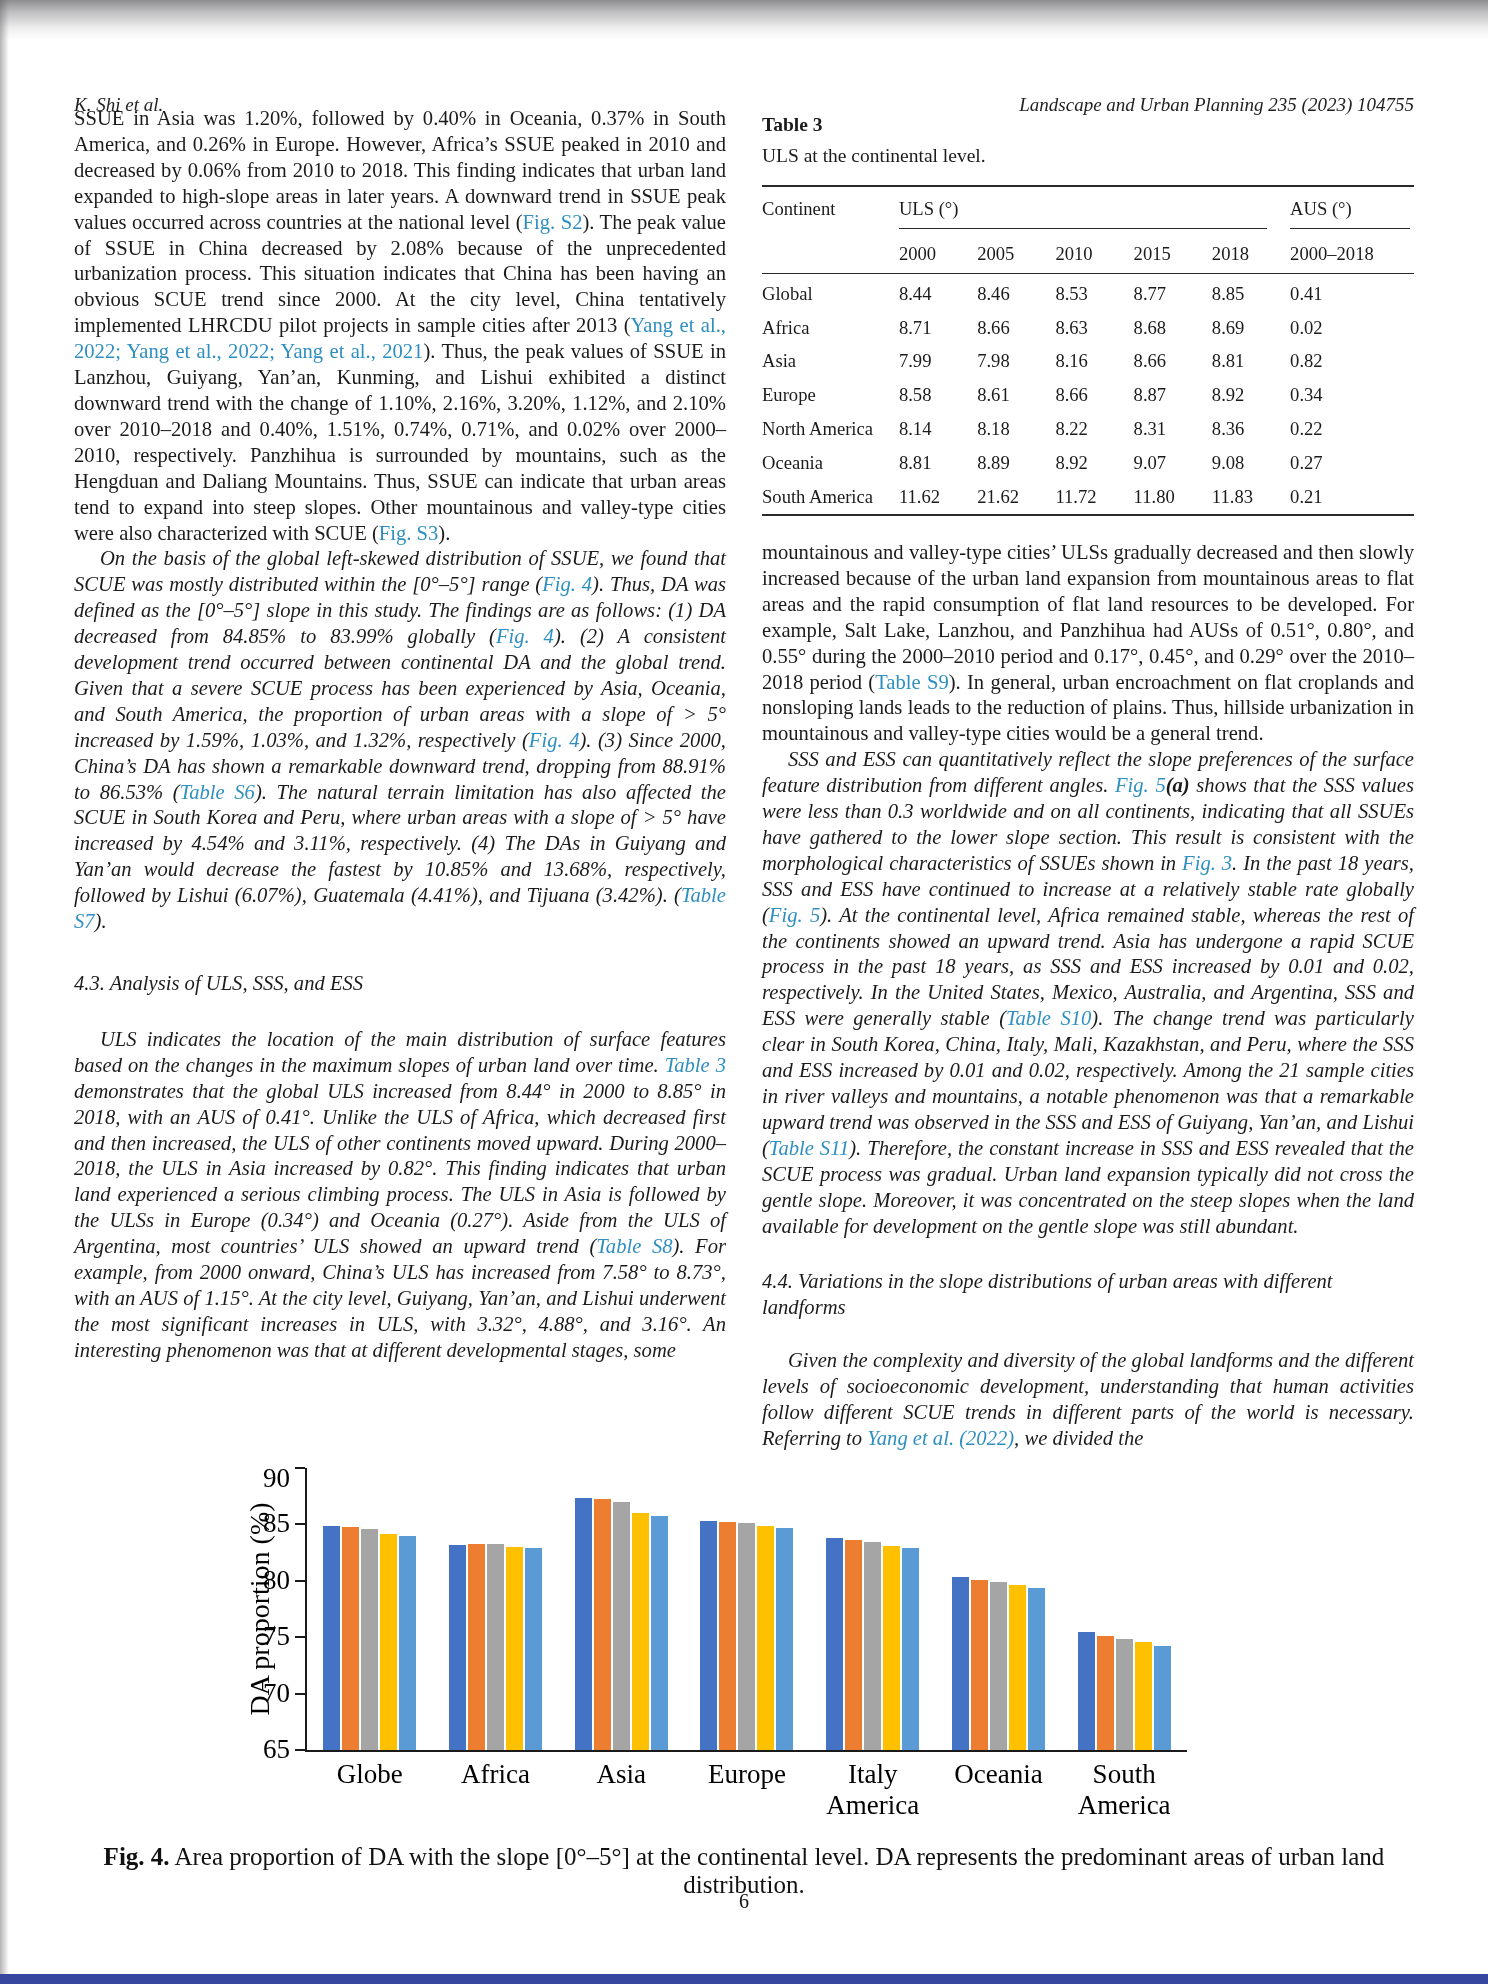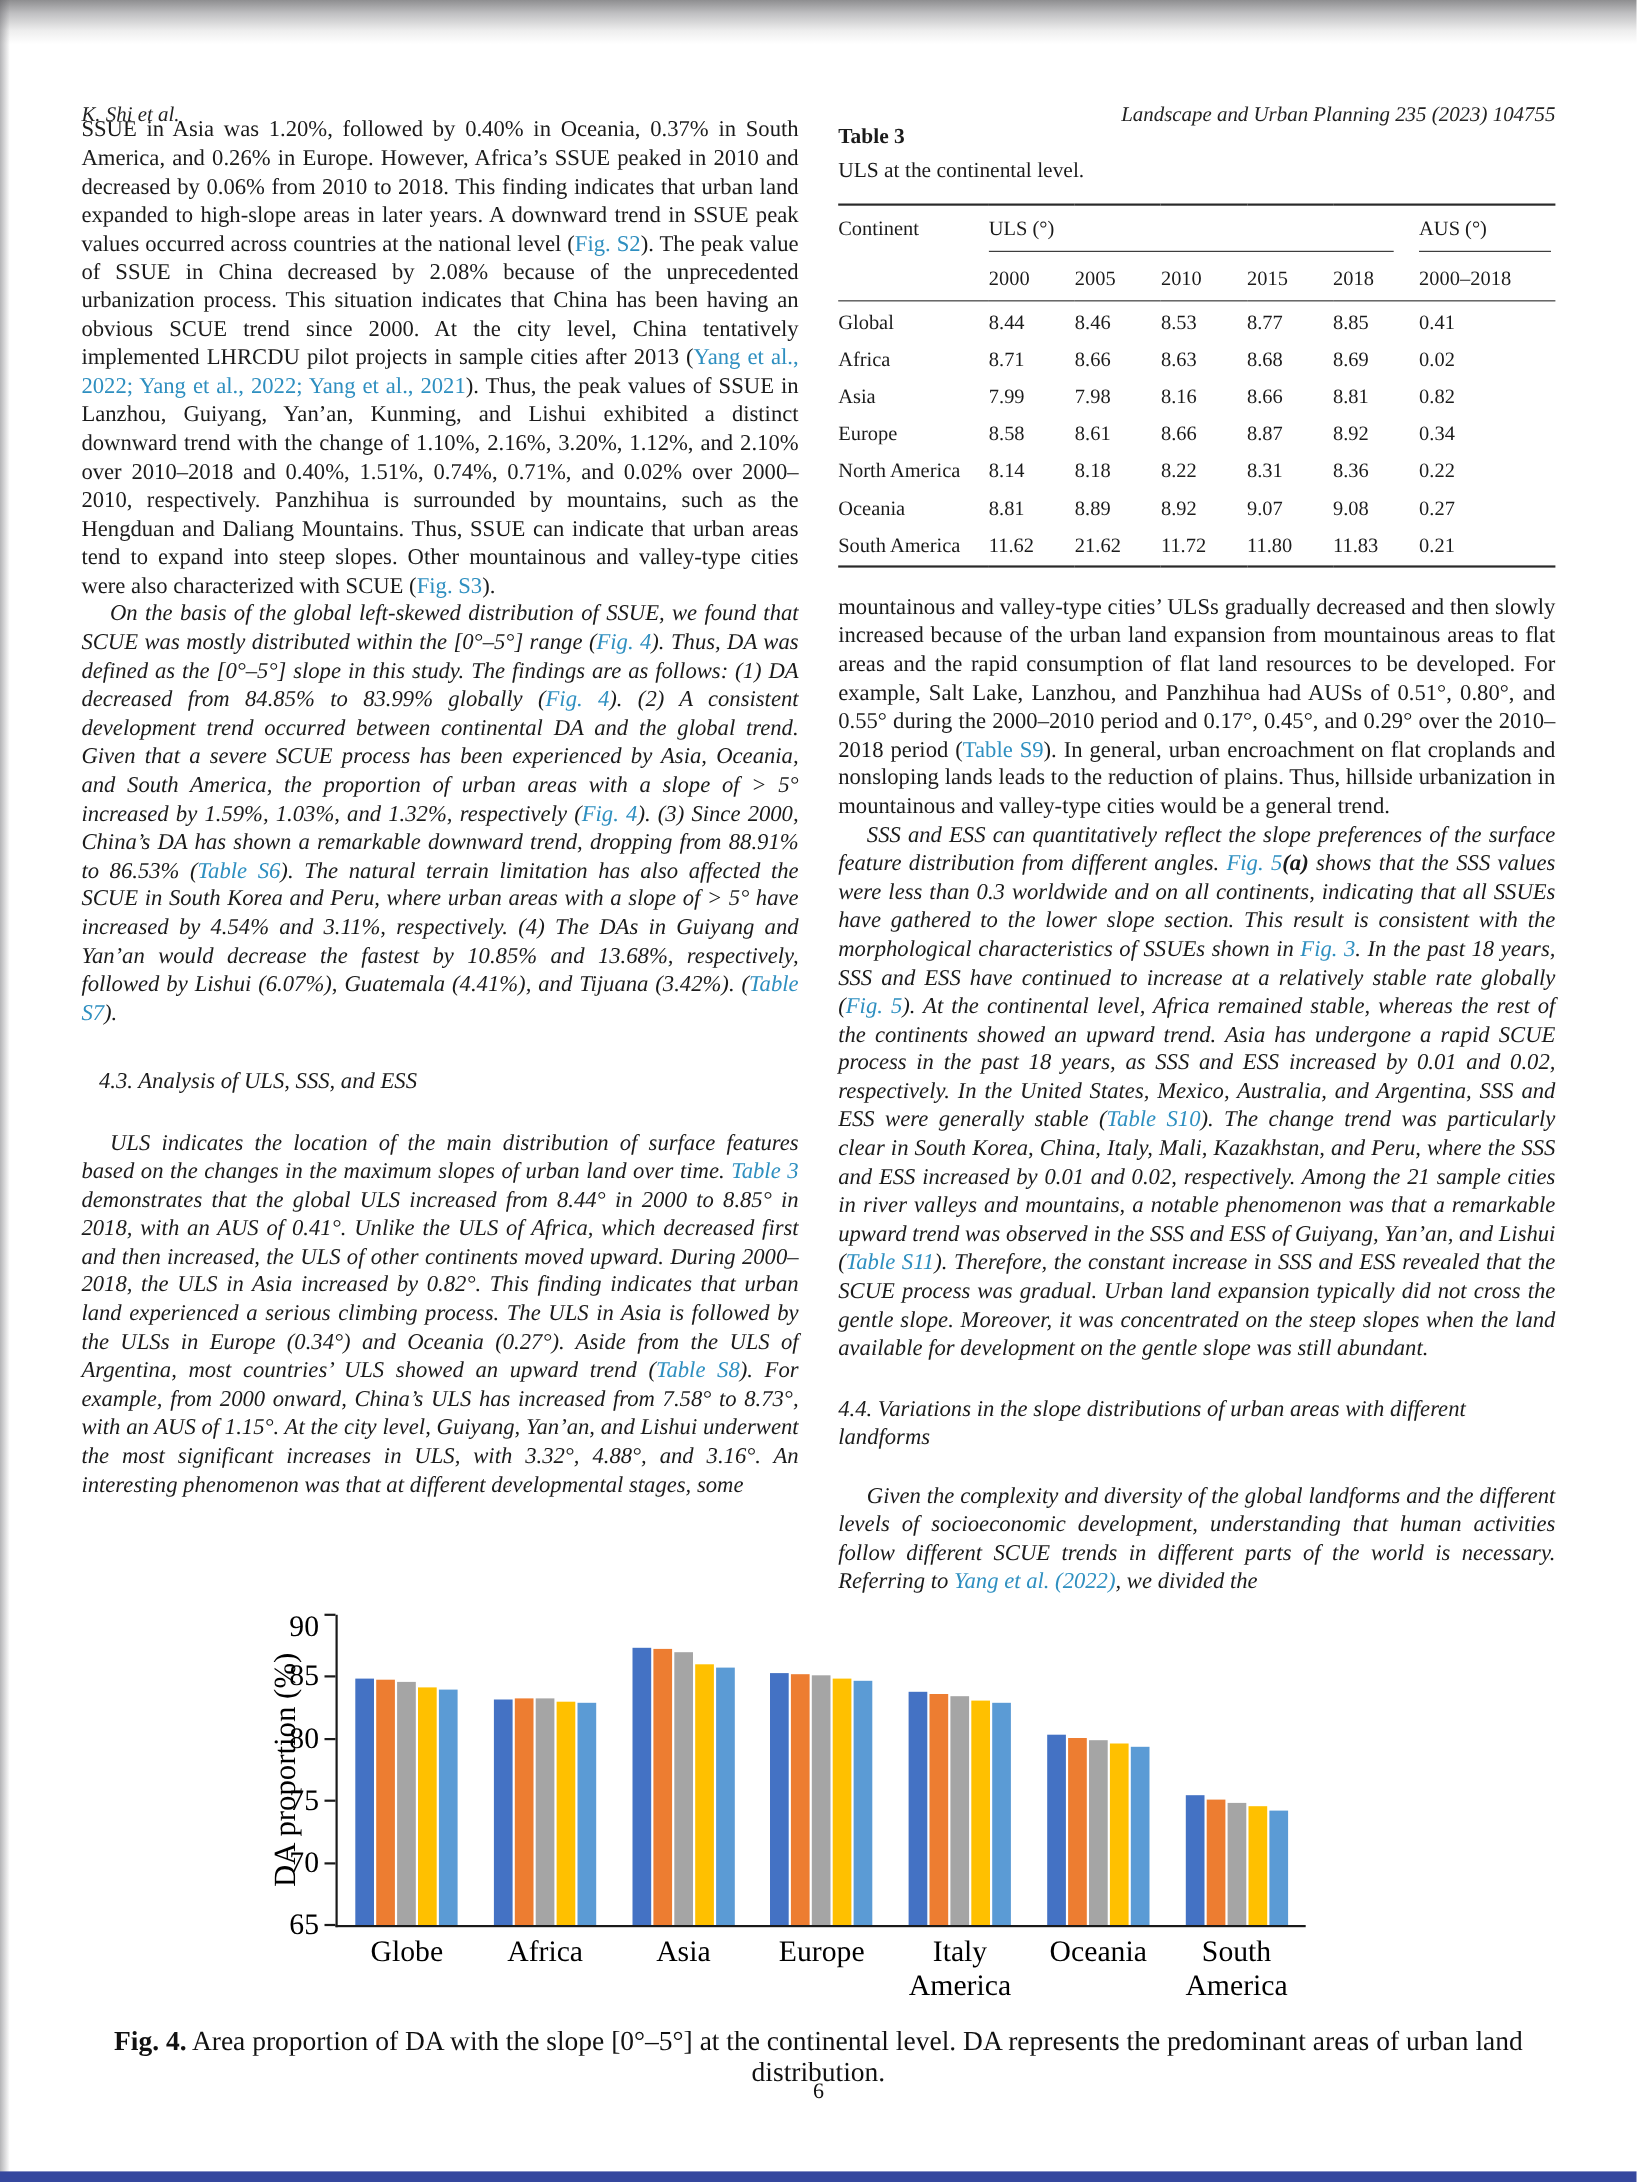--- a/index.html
+++ b/index.html
@@ -21,21 +21,21 @@
   .col-left  { left:74px;  top:106px; }
   .col-right { left:762px; top:106px; }
 
   p.body-para { margin:0; }
   p.indent { text-indent:26px;font-style:italic; }
   .link { color:var(--link,#2e8fc0); }
   .bold { font-weight:bold; }
 
   .section-heading { font-style:italic; font-weight:normal; font-size:20.6px;
     line-height:25.9px; text-align:left; }
-  .sec43 { margin:36px 0 30px 16px; }
+  .sec43 { margin:36px 0 30px 0; }
   .sec44 { margin:30px 0 27px 0; }
 
   
   .table-block { margin:6px 0 24px 0; text-align:left; }
   .table-label { font-weight:bold; font-size:19.5px; margin:0 0 5px 0; }
   .table-caption { font-size:19.5px; margin:0 0 16px 0; }
   table.t3 { width:100%; border-collapse:collapse; font-size:18.6px;
     border-top:2px solid #2a2a2a; border-bottom:2px solid #2a2a2a; }
   table.t3 th, table.t3 td { font-weight:normal; text-align:left; padding:4px 4px 4px 0; }
   table.t3 .group-row th { padding-top:9px; vertical-align:top; }

